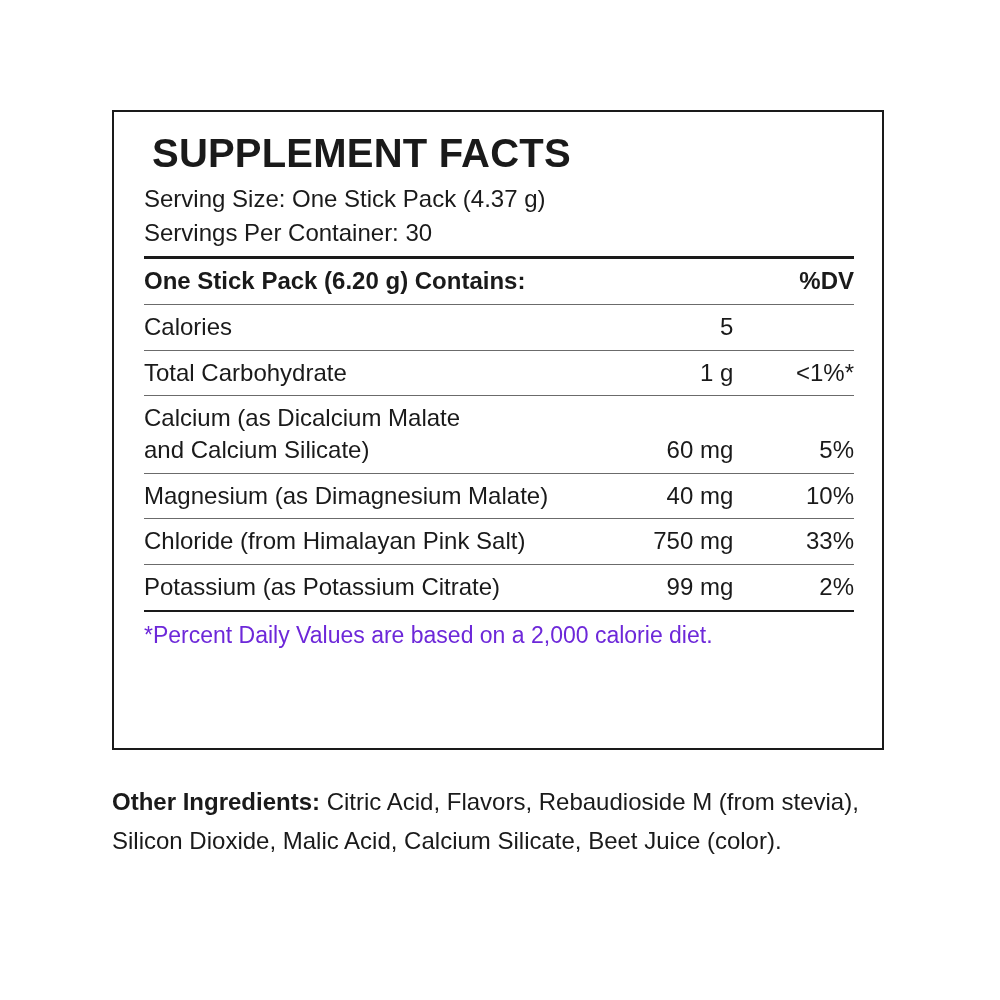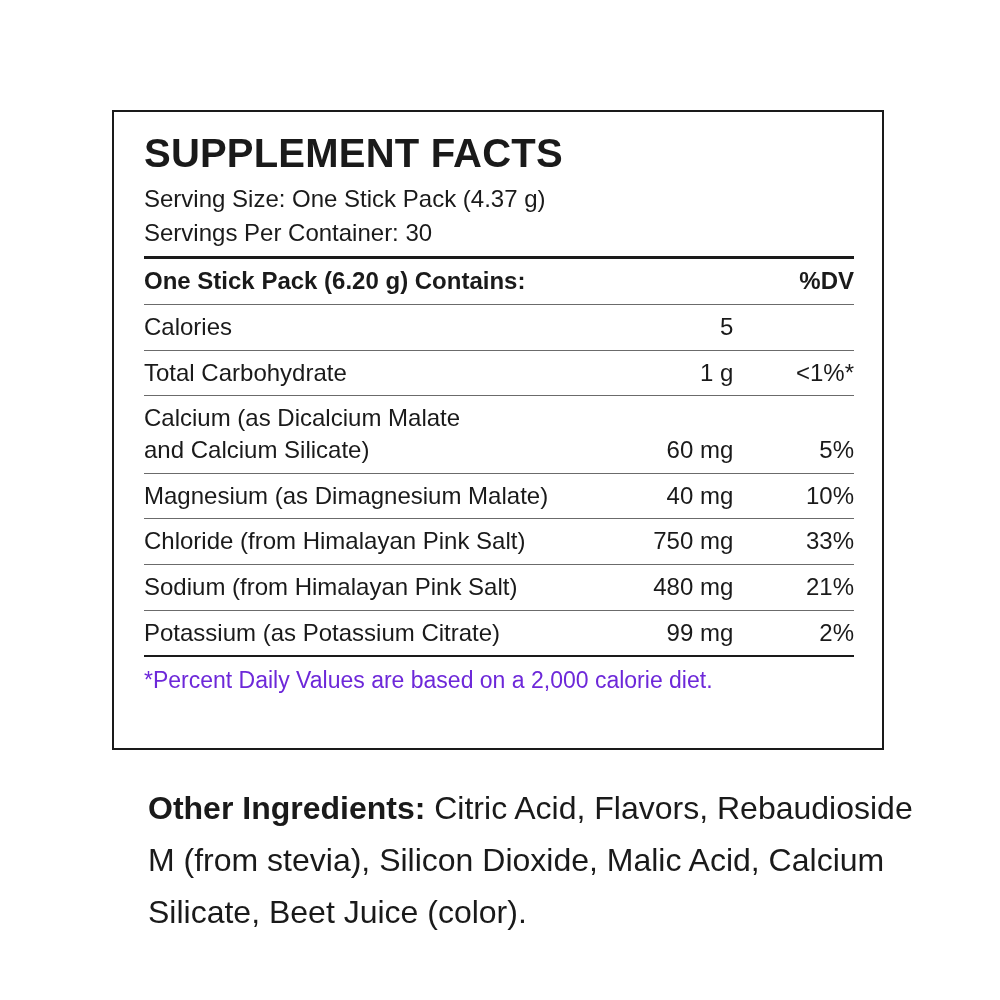--- a/index.html
+++ b/index.html
@@ -32,21 +32,21 @@
     left: 30px;
     right: 28px;
     top: 18px;
   }
 
   .title {
     font-size: 40px;
     font-weight: bold;
     letter-spacing: 0.2px;
     line-height: 1.15;
-    margin: 0 0 6px 0;
+    margin: 0 0 6px 8px;
     color: #1a1a1a;
   }
 
   .serving-line {
     font-size: 24px;
     line-height: 1.42;
     color: #1a1a1a;
   }
 
   .rule-thick {
@@ -81,24 +81,23 @@
     padding-top: 9px;
     line-height: 1.3;
     color: #6d28d9;
   }
 
   .other-ing {
     position: absolute;
     left: 112px;
     top: 783px;
     width: 790px;
-    font-size: 32px;
+    font-size: 24px;
     line-height: 1.62;
     color: #1a1a1a;
-    margin-left: 36px;
   }
   .other-ing .label { font-weight: bold; }
 </style>
 </head>
 <body>
 
 <div class="panel">
   <div class="panel-inner">
 
     <div class="title">SUPPLEMENT FACTS</div>
@@ -140,25 +139,20 @@
           <td class="amount">40 mg</td>
           <td class="dv">10%</td>
         </tr>
 
         <tr class="divider-thin">
           <td class="name">Chloride (from Himalayan Pink Salt)</td>
           <td class="amount">750 mg</td>
           <td class="dv">33%</td>
         </tr>
 
-        <tr class="divider-thin">
-          <td class="name">Sodium (from Himalayan Pink Salt)</td>
-          <td class="amount">480 mg</td>
-          <td class="dv">21%</td>
-        </tr>
 
         <tr class="divider-mid">
           <td class="name">Potassium (as Potassium Citrate)</td>
           <td class="amount">99 mg</td>
           <td class="dv">2%</td>
         </tr>
       </tbody>
     </table>
 
     <div class="footnote">*Percent Daily Values are based on a 2,000 calorie diet.</div>

